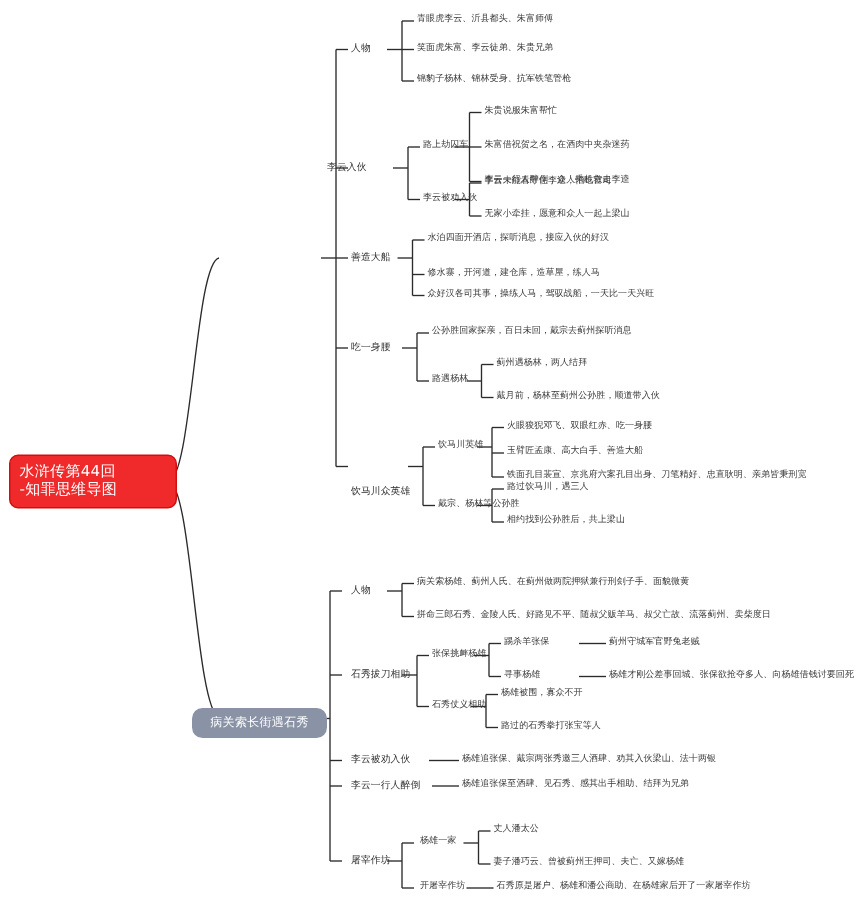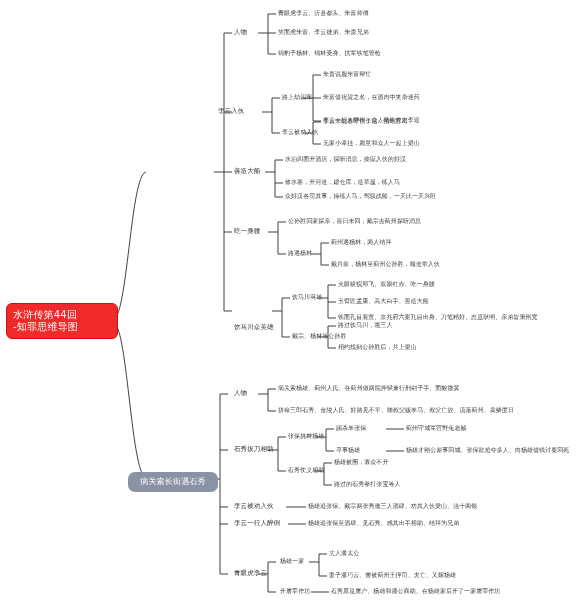--- a/index.html
+++ b/index.html
@@ -226,20 +226,20 @@
   <div class="node lvl3" style="left:288px;top:466px;"><span>石秀仗义相助</span></div>
   <div class="node lvl4" style="left:334px;top:458px;"><span>杨雄被围，寡众不开</span></div>
   <div class="node lvl4" style="left:334px;top:480px;"><span>路过的石秀拳打张宝等人</span></div>
 
   <div class="node lvl2" style="left:234px;top:502px;"><span>李云被劝入伙</span></div>
   <div class="node lvl3" style="left:308px;top:502px;"><span>杨雄追张保、戴宗两张秀邀三人酒肆、劝其入伙梁山、法十两银</span></div>
 
   <div class="node lvl2" style="left:234px;top:519px;"><span>李云一行人醉倒</span></div>
   <div class="node lvl3" style="left:308px;top:519px;"><span>杨雄追张保至酒肆、见石秀、感其出手相助、结拜为兄弟</span></div>
 
-  <div class="node lvl2" style="left:234px;top:569px;"><span>青眼虎李云</span></div>
+  <div class="node lvl2" style="left:234px;top:569px;"><span>屠宰作坊</span></div>
   <div class="node lvl3" style="left:280px;top:557px;"><span>杨雄一家</span></div>
   <div class="node lvl4" style="left:329px;top:549px;"><span>丈人潘太公</span></div>
   <div class="node lvl4" style="left:329px;top:571px;"><span>妻子潘巧云、曾被蓟州王押司、夫亡、又嫁杨雄</span></div>
   <div class="node lvl3" style="left:280px;top:587px;"><span>开屠宰作坊</span></div>
   <div class="node lvl4" style="left:331px;top:587px;"><span>石秀原是屠户、杨雄和潘公商助、在杨雄家后开了一家屠宰作坊</span></div>
 
 </div>
 
 </body></html>

